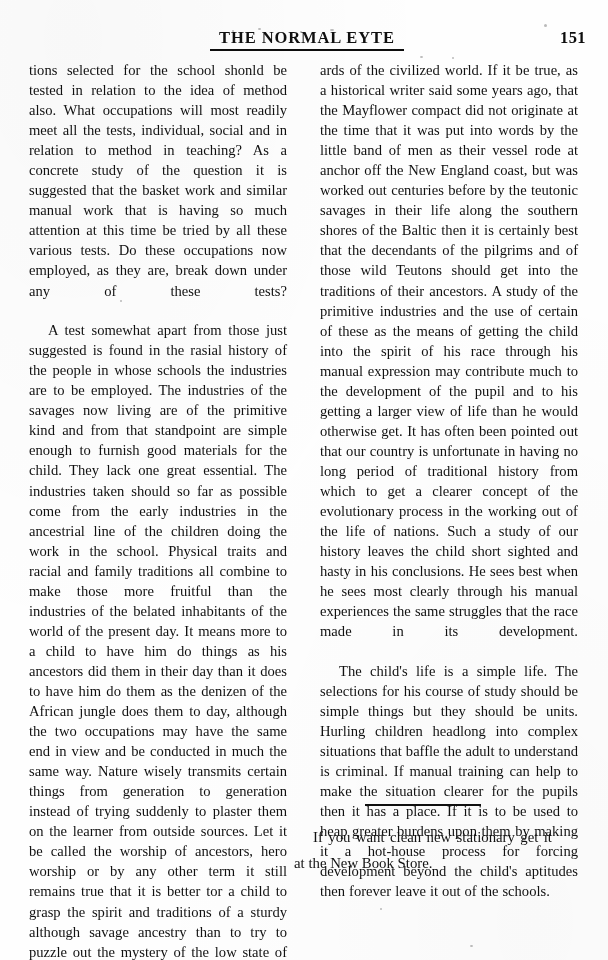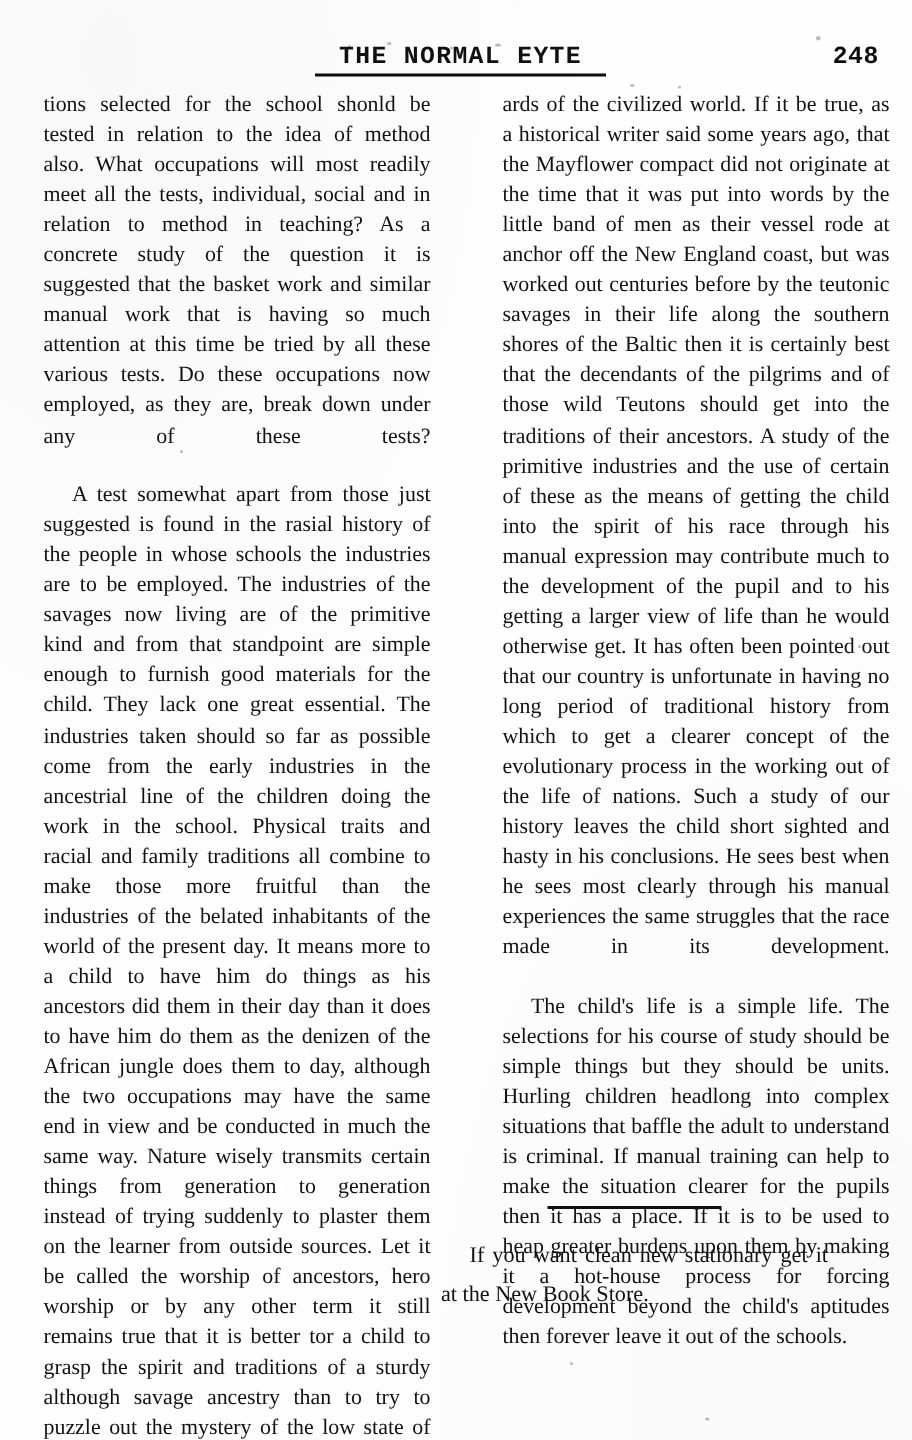--- a/index.html
+++ b/index.html
@@ -33,21 +33,20 @@
     pointer-events: none;
   }
 
   
   .runninghead {
     position: absolute;
     top: 28px;
     left: 28px;
     right: 22px;
     height: 26px;
-    font-family: Liberation Mono, monospace;
   }
   .rh-title {
     position: absolute;
     left: 0;
     right: 0;
     top: 0;
     text-align: center;
     font-weight: bold;
     font-size: 16.5px;
     letter-spacing: 0.9px;
@@ -78,21 +77,21 @@
     left: 29px;
     width: 552px;
     height: 880px;
   }
   .col {
     position: absolute;
     top: 0;
     width: 258px;
   }
   .col-left  { left: 0; }
-  .col-right { left: 306px; }
+  .col-right { left: 291px; }
 
   p.tx {
     margin: 2px 0 0 0;
     font-size: 14.6px;
     line-height: 20.05px;
     text-align: justify;
     text-align-last: left;
     color: #111111;
     word-spacing: 0.5px;
     hyphens: none;
@@ -151,21 +150,21 @@
   <div class="speck" style="left:452px;top:57px;width:2px;height:2px;"></div>
   <div class="speck" style="left:120px;top:300px;width:2px;height:2px;"></div>
   <div class="speck" style="left:572px;top:430px;width:2px;height:2px;"></div>
   <div class="speck" style="left:60px;top:930px;width:2px;height:2px;"></div>
   <div class="speck" style="left:470px;top:945px;width:3px;height:2px;"></div>
   <div class="speck" style="left:380px;top:908px;width:2px;height:2px;"></div>
 
   <div class="runninghead">
     <div class="rh-title">THE NORMAL EYTE</div>
     <div class="rh-rule"></div>
-    <div class="rh-folio">248</div>
+    <div class="rh-folio">151</div>
   </div>
 
   <div class="body-cols">
 
     <div class="col col-left">
       <p class="tx full-just">tions selected for the school shonld be tested in relation to the idea of method also.   What occupations will most readily meet all the tests, individual, social and in relation to method in teaching? As a concrete study of the question it is suggested that the basket work and similar manual work that is having so much attention at this time be tried by all these various tests. Do these occupations now employed, as they are, break down under any of these tests?</p>
       <p class="tx indent full-just">A test somewhat apart from those just suggested is found in the rasial history of the people in whose schools the industries are to be employed.   The industries of the savages now living are of the primitive kind and from that standpoint are simple enough to furnish good materials for the child.   They lack one great essential.   The industries taken should so far as possible come from the early industries in the ancestrial line of the children doing the work in the school. Physical traits and racial and family traditions all combine to make those more fruitful than the industries of the belated inhabitants of the world of the present day.  It means more to a child to have him do things as his ancestors did them in their day than it does to have him do them as the denizen of the African jungle does them to day, although the two occupations may have the same end in view and be conducted in much the same way. Nature wisely transmits certain things from generation to generation instead of trying suddenly to plaster them on the learner from outside sources.   Let it be called the worship of ancestors, hero worship or by any other term it still remains true that it is better tor a child to grasp the spirit and traditions of a sturdy although savage ancestry than to try to puzzle out the mystery of the low state of lite of the adult savage of the present day by measuring him with the stand-</p>
     </div>
 
     <div class="col col-right">

